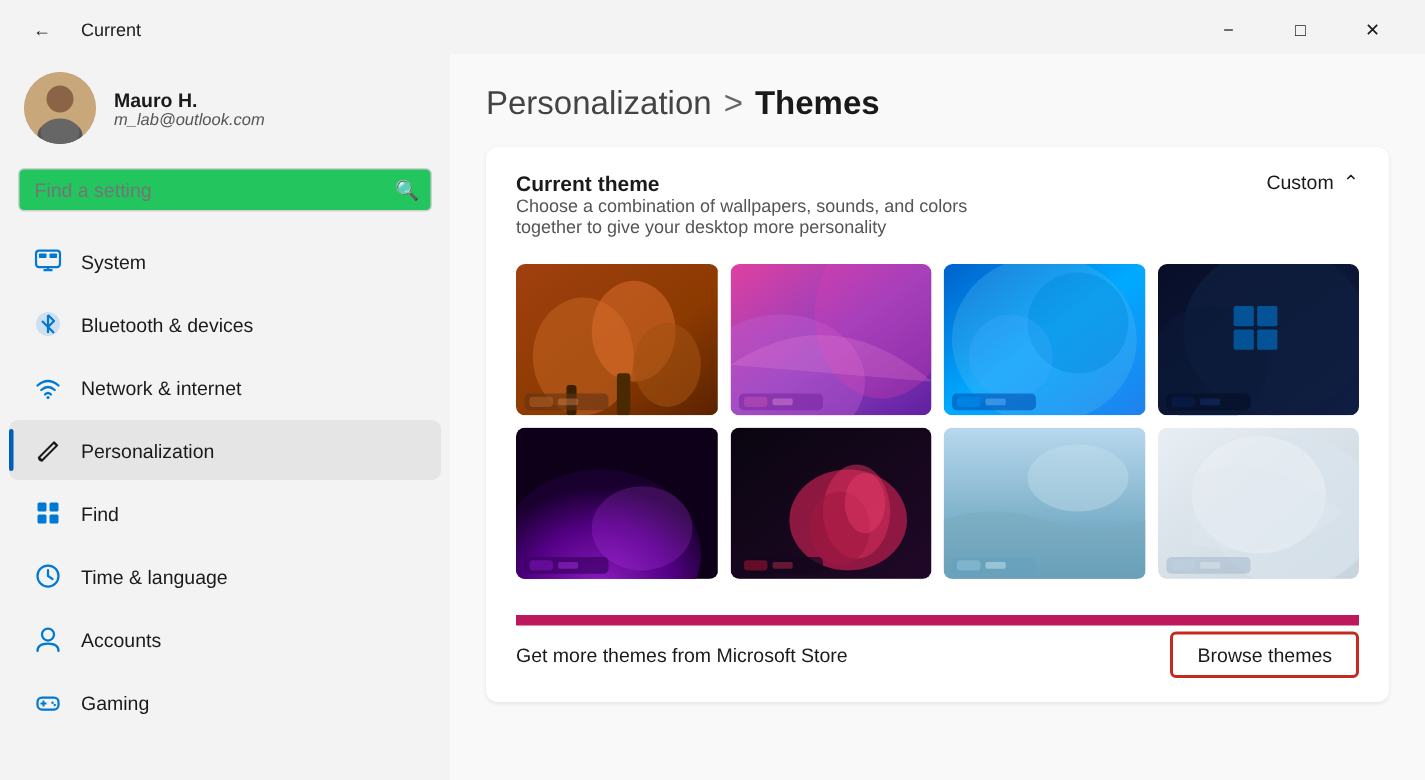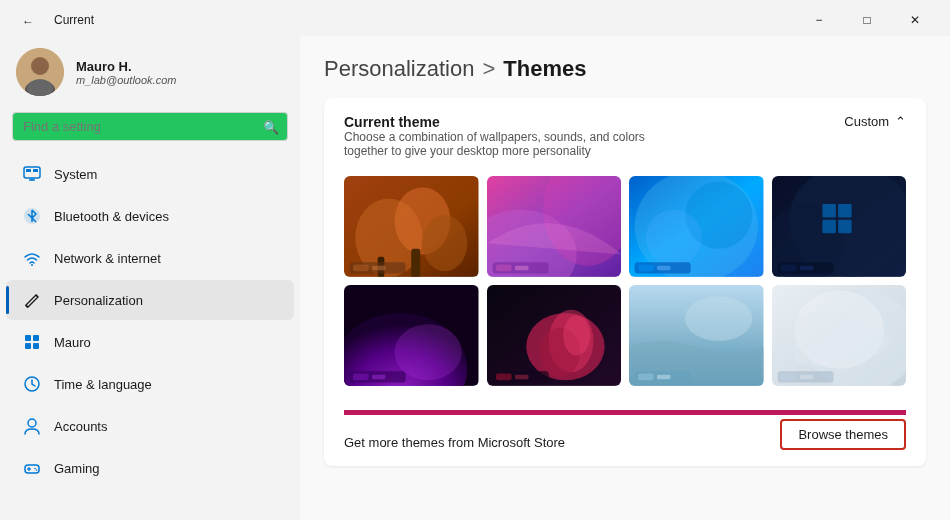--- a/index.html
+++ b/index.html
@@ -203,23 +203,23 @@
       border-radius: 6px;
       overflow: hidden;
       aspect-ratio: 4/3;
       cursor: pointer;
       position: relative;
     }
 
     .browse-themes-row {
       display: flex;
       justify-content: space-between;
-      align-items: flex-end;
+      align-items: center;
       padding-top: 4px;
-      border-top: 5px solid #be185d;
+      border-top: 7px solid #be185d;
       margin-top: 24px;
     }
     .browse-themes-text { font-size: 13px; color: #1a1a1a; }
     .browse-themes-btn {
       padding: 6px 16px;
       border: 2px solid #c42b1c;
       background: transparent;
       border-radius: 4px;
       font-size: 13px;
       color: #1a1a1a;
@@ -315,21 +315,21 @@
 
       <div class="nav-item">
         <span class="nav-icon">
           <svg width="18" height="18" viewBox="0 0 18 18" fill="none">
             <rect x="2" y="2" width="6" height="6" rx="1" fill="#0078d4"></rect>
             <rect x="10" y="2" width="6" height="6" rx="1" fill="#0078d4"></rect>
             <rect x="2" y="10" width="6" height="6" rx="1" fill="#0078d4"></rect>
             <rect x="10" y="10" width="6" height="6" rx="1" fill="#0078d4"></rect>
           </svg>
         </span>
-        <span>Mauro</span>
+        <span>Find</span>
       </div>
 
       <div class="nav-item">
         <span class="nav-icon">
           <svg width="18" height="18" viewBox="0 0 18 18" fill="none">
             <circle cx="9" cy="9" r="7" stroke="#0078d4" stroke-width="1.5" fill="none"></circle>
             <path d="M9 5 L9 9 L12 11" stroke="#0078d4" stroke-width="1.5" stroke-linecap="round" fill="none"></path>
           </svg>
         </span>
         <span>Time &amp; language</span>

